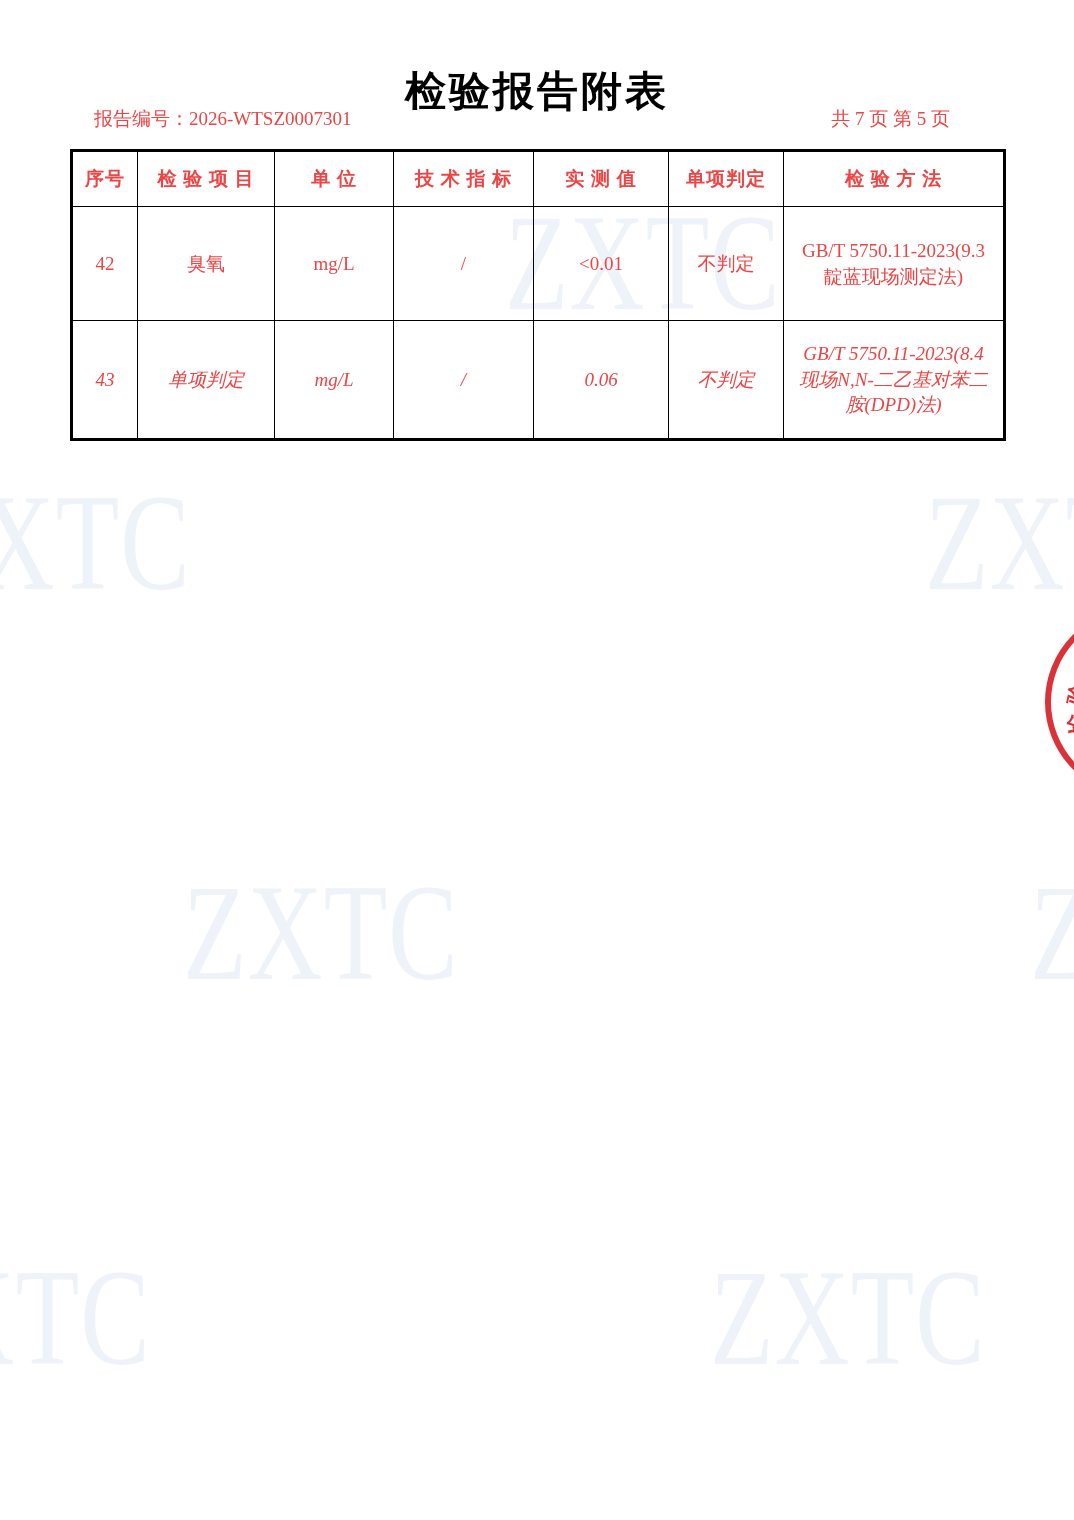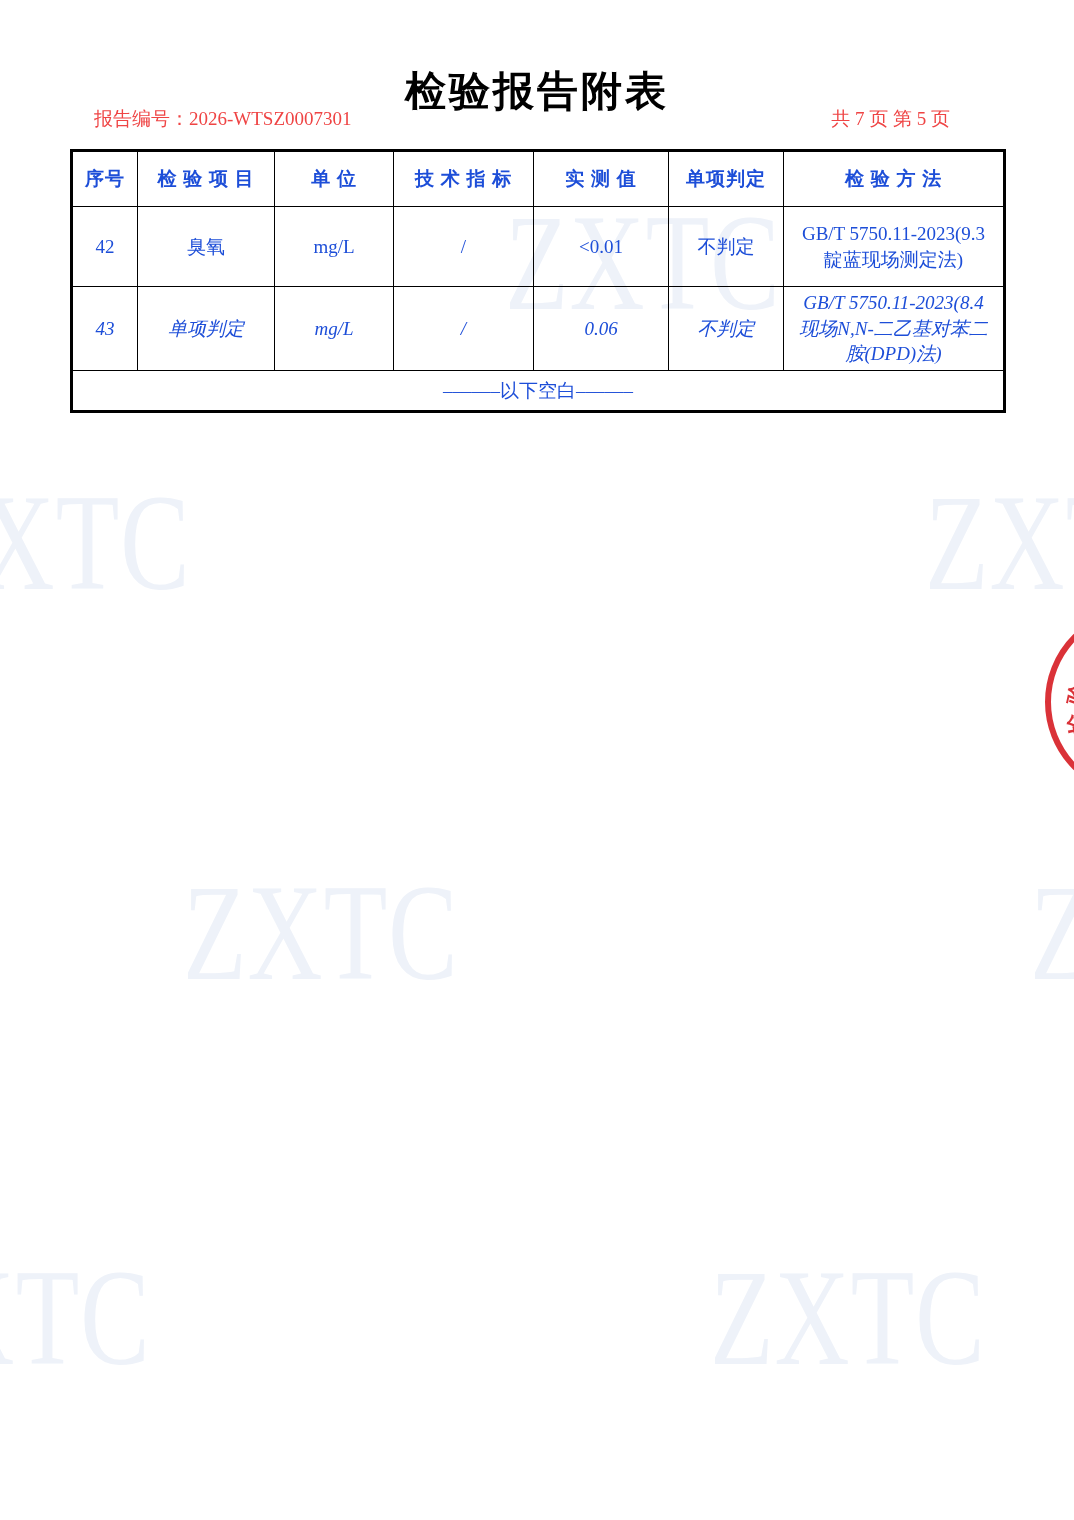--- a/index.html
+++ b/index.html
@@ -32,32 +32,32 @@
   }
   .meta {
     position:absolute; z-index:1; top:106px; left:94px; right:124px;
     display:flex; justify-content:space-between;
     font-size:19px; color:#ef4444;
   }
   
   table.report-table {
     position:absolute; z-index:1; top:149px; left:70px;
     width:933px; table-layout:fixed; border-collapse:collapse;
-    font-size:19px; color:#1d4ed8; background:transparent;
+    font-size:19px; color:#ef4444; background:transparent;
   }
   table.report-table { border:3px solid #000; }
   .report-table th, .report-table td {
     border:1.5px solid #000; text-align:center; vertical-align:middle;
     padding:0 3px; overflow:hidden;
   }
   .report-table thead th { font-weight:bold; height:54px; letter-spacing:1px; }
   tr.row-0 td { height:79px; }
   tr.row-1 td { height:83px;font-style:italic; }
   tr.blank-row td { height:39px; border:1.5px solid #000; }
-  td.method { line-height:1.35; white-space:pre-line; padding:0 4px;text-align:center; }
+  td.method { line-height:1.35; white-space:pre-line; padding:17px 4px;text-align:center; }
   
   .stamp {
     position:absolute; z-index:2; left:1045px; top:607px;
     width:190px; height:190px; box-sizing:border-box;
     border:6px solid #d9282e; border-radius:50%;
     opacity:0.95;
   }
   .stamp .sc {
     position:absolute; width:24px; height:24px;
     font-size:22px; line-height:24px; text-align:center;
@@ -121,23 +121,20 @@
         <td>43</td>
         <td>单项判定</td>
         <td>mg/L</td>
         <td>/</td>
         <td>0.06</td>
         <td>不判定</td>
         <td class="method">GB/T 5750.11-2023(8.4
 现场N,N-二乙基对苯二
 胺(DPD)法)</td>
       </tr>
-      <tr class="blank-row">
-        <td colspan="7">––––––以下空白––––––</td>
-      </tr>
     </tbody>
   </table>
 
   <div class="stamp">
 
     <span class="sc sc2">验</span>
     <span class="sc sc3">检</span>
 
   </div>
 

